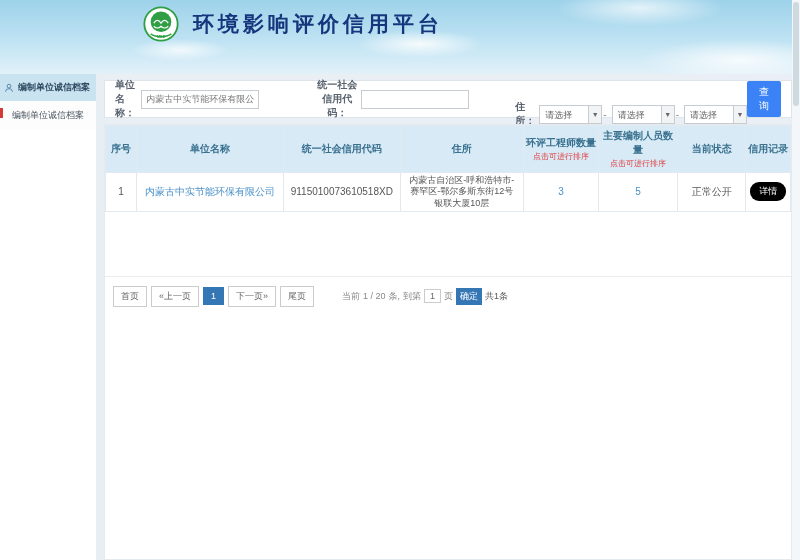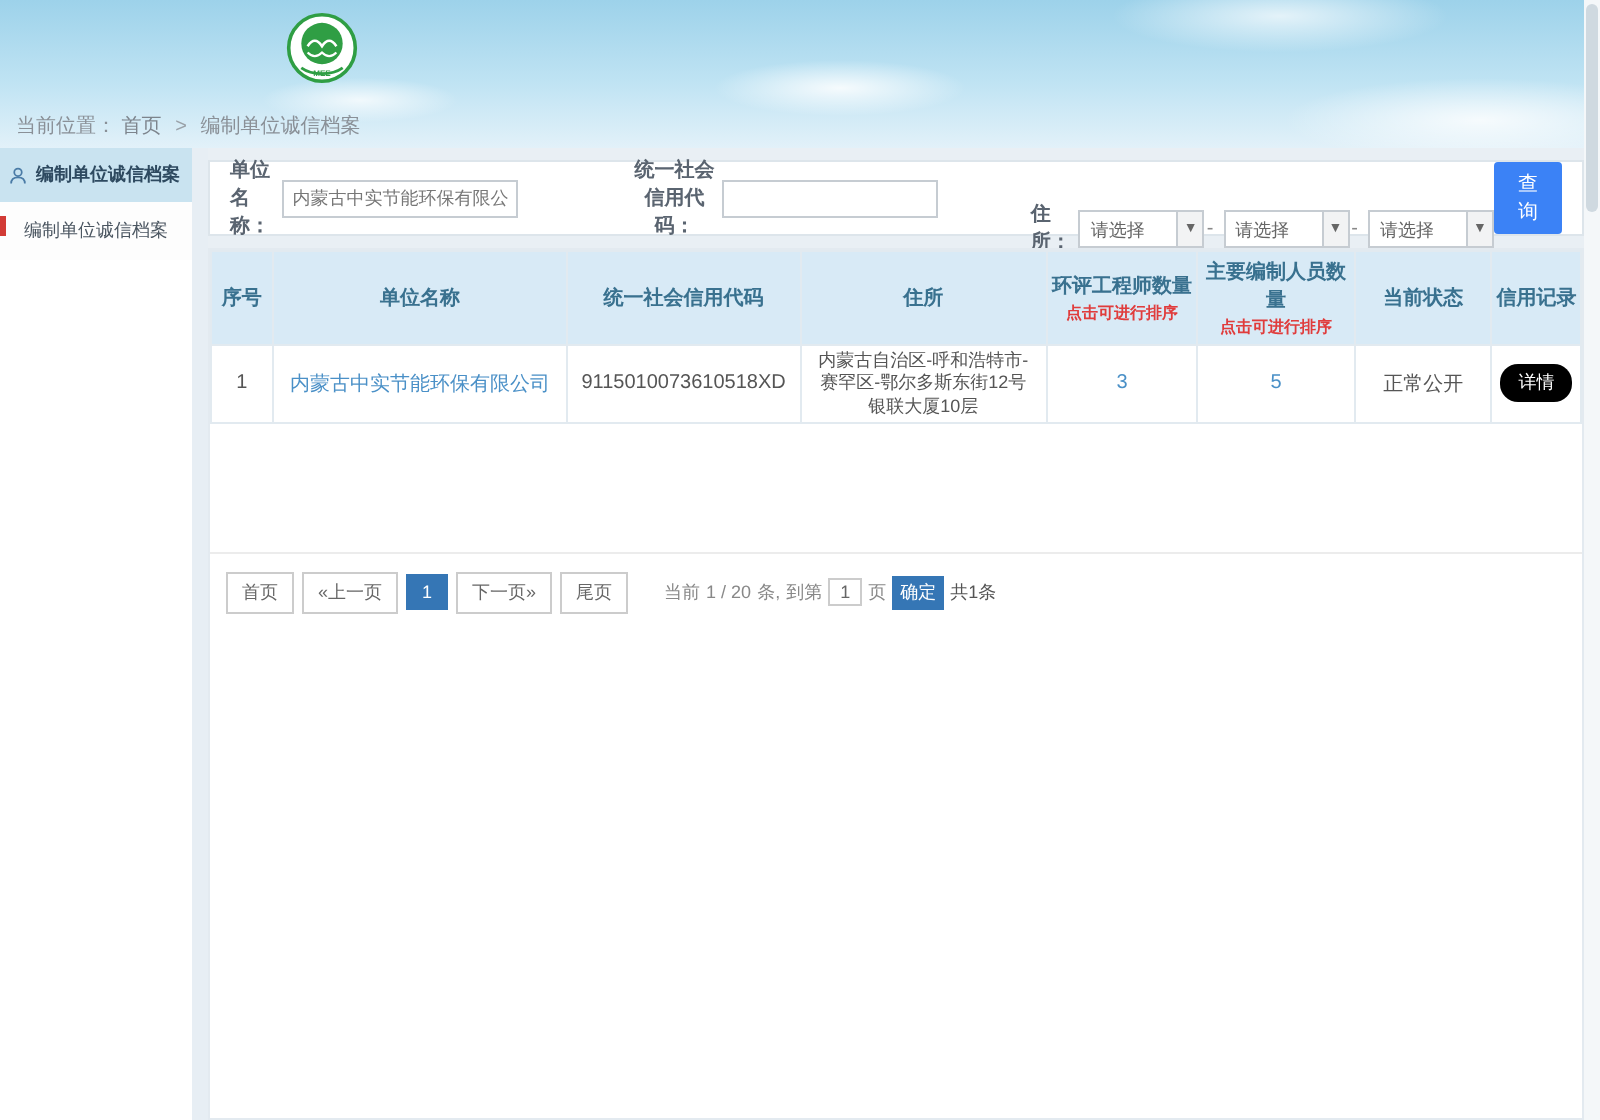--- a/index.html
+++ b/index.html
@@ -55,38 +55,38 @@
   .dash { margin:0 1px; color:#888; }
   .btn-query { margin-left:auto; background:#3b82f6; color:#fff; border:none; border-radius:2px;
     font-size:10px; padding:4px 12px; cursor:pointer; }
 
   
   .table-panel { background:#fff; border:1px solid #e3eaf0; margin-top:6px; flex:1;
     display:flex; flex-direction:column; }
   table { width:100%; border-collapse:collapse; table-layout:fixed; }
   th,td { border:1px solid #e2eaf0; text-align:center; vertical-align:middle; }
   thead th { background:#d8eaf6; color:#39718f; font-size:10px; font-weight:bold; padding:3px 1px; }
-  .sort-hint { font-size:8px; color:#e03c3c; font-weight:bold; margin-top:1px; cursor:pointer; }
+  .sort-hint { font-size:8px; color:#e03c3c; font-weight:normal; margin-top:1px; cursor:pointer; }
   tbody td { font-size:10px; color:#555; padding:4px 2px; background:#fff; }
   td.link, .num-link { color:#4a90c7; cursor:pointer; }
   td.addr { font-size:9px; line-height:1.25; padding:2px 6px; }
   .detail-btn { background:#000000; color:#fff; border:none; border-radius:9px;
     font-size:9px; padding:3px 9px; cursor:pointer; }
 
   .c-idx{width:4.5%} .c-name{width:21.5%} .c-code{width:17%} .c-addr{width:18%}
   .c-eng{width:11%} .c-staff{width:11.5%} .c-status{width:10%} .c-credit{width:6.5%}
 
   
   .pager-wrap { margin-top:64px; border-top:1px solid #ececec; padding:9px 8px;
     display:flex; align-items:center; font-size:9px; color:#888; }
   .pg-btn { border:1px solid #ccc; background:#fff; color:#666; font-size:9px;
     padding:3px 7px; margin-right:4px; cursor:pointer; }
   .pg-page { border:none; background:#3576b5; color:#fff; font-size:9px;
     padding:4px 8px; margin-right:4px; cursor:pointer; }
-  .pg-info { margin-left:14px; display:flex; align-items:center; gap:3px; }
+  .pg-info { margin-left:24px; display:flex; align-items:center; gap:3px; }
   .pg-input { width:17px; height:14px; border:1px solid #ccc; font-size:9px;
     text-align:center; color:#666; outline:none; }
   .pg-confirm { background:#3576b5; color:#fff; border:none; font-size:9px;
     padding:2px 4px; cursor:pointer; }
   .pg-total { color:#555; }
 
   
   .scrollbar { position:absolute; top:0; right:0; width:8px; height:560px; background:#f4f7f9; }
   .scroll-thumb { position:absolute; top:2px; left:1px; width:6px; height:104px;
     background:#cfd9e0; border-radius:3px; }
@@ -97,26 +97,21 @@
 <div class="sky">
   <div class="banner">
     <svg class="logo" viewBox="0 0 40 40">
       <circle cx="20" cy="20" r="18.5" fill="#ffffff" stroke="#2f9e44" stroke-width="2"></circle>
       <circle cx="20" cy="17.5" r="11.5" fill="#2f9e44"></circle>
       <path d="M12 19 q4 -6 8 0 q4 -6 8 0" fill="none" stroke="#ffffff" stroke-width="1.4"></path>
       <path d="M12 22.5 q4 4 8 0 q4 4 8 0" fill="none" stroke="#ffffff" stroke-width="1.2"></path>
       <path d="M8.5 31 a15 9 0 0 0 23 0" fill="none" stroke="#2f9e44" stroke-width="1.6"></path>
       <text x="20" y="35.5" text-anchor="middle" font-size="4.5" fill="#2f9e44" font-weight="bold">MEE</text>
     </svg>
-  </div>
-  <div class="breadcrumb">
-    <span>当前位置：</span>
-    <span class="crumb-link">首页</span>
-    <span class="sep">&gt;</span>
-    <span>编制单位诚信档案</span>
+    <div class="app-title">环境影响评价信用平台</div>
   </div>
 </div>
 
 <div class="content">
 
   <div class="sidebar">
     <div class="side-head">
       <svg width="10" height="10" viewBox="0 0 16 16">
         <circle cx="8" cy="5" r="3" fill="none" stroke="#4a7ba6" stroke-width="1.4"></circle>
         <path d="M2.5 14 q0 -5 5.5 -5 q5.5 0 5.5 5" fill="none" stroke="#4a7ba6" stroke-width="1.4"></path>

